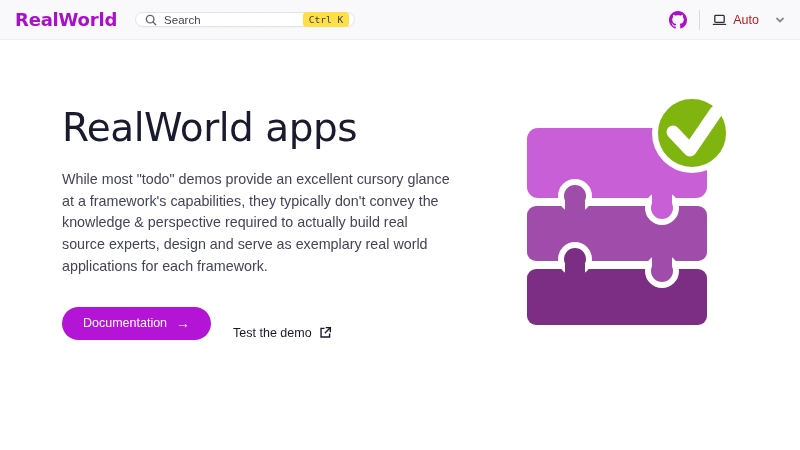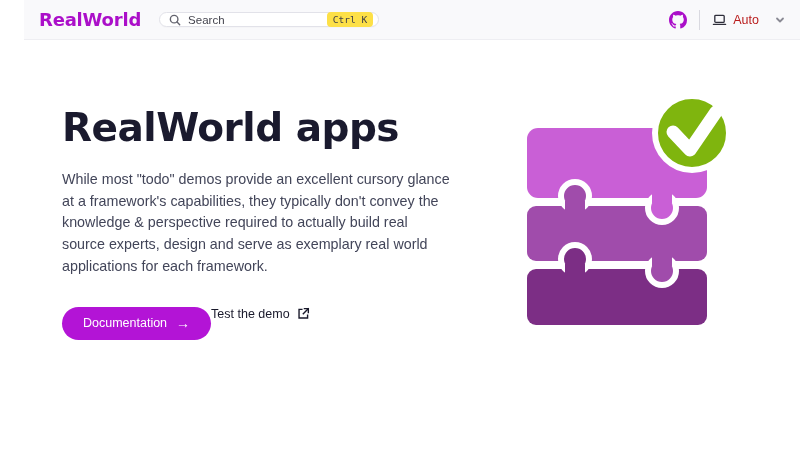--- a/index.html
+++ b/index.html
@@ -11,21 +11,20 @@
   }
 
   
   .header {
     height: 40px;
     background: #f9f9fb;
     border-bottom: 1px solid #eeeef2;
     display: flex;
     align-items: center;
     padding: 0 15px;
-    margin-left: 24px;
   }
   .logo {
     font-family: "DejaVu Sans", sans-serif;
     font-weight: 800;
     font-size: 18px;
     color: #ab0fc9;
     letter-spacing: -0.2px;
     cursor: pointer;
   }
   .searchbox {
@@ -74,38 +73,39 @@
     cursor: pointer;
     font-size: 12.5px;
     color: #b91c1c;
   }
   .theme-btn .chev { margin-left: 10px; display: flex; }
 
   
   .hero { position: relative; padding: 60px 0 0 62px; }
   .hero h1 {
     font-family: "DejaVu Sans", sans-serif;
-    font-weight: 700;
+    font-weight: 400;
     font-size: 39px;
     line-height: 56px;
     color: #1a1a2e;
     letter-spacing: -0.5px;
   }
   .hero-desc {
     margin-top: 13px;
     font-size: 14.3px;
     line-height: 21.7px;
     color: #424559;
   }
   .hero-desc div { white-space: nowrap; }
 
   .actions {
     margin-top: 29px;
     display: flex;
-    align-items: flex-start;
+    align-items: flex-end;
+    gap: 22px;
   }
   .btn-primary {
     display: inline-flex;
     align-items: center;
     gap: 9px;
     height: 33px;
     padding: 0 21px;
     border: none;
     border-radius: 999px;
     background: #b314d6;

